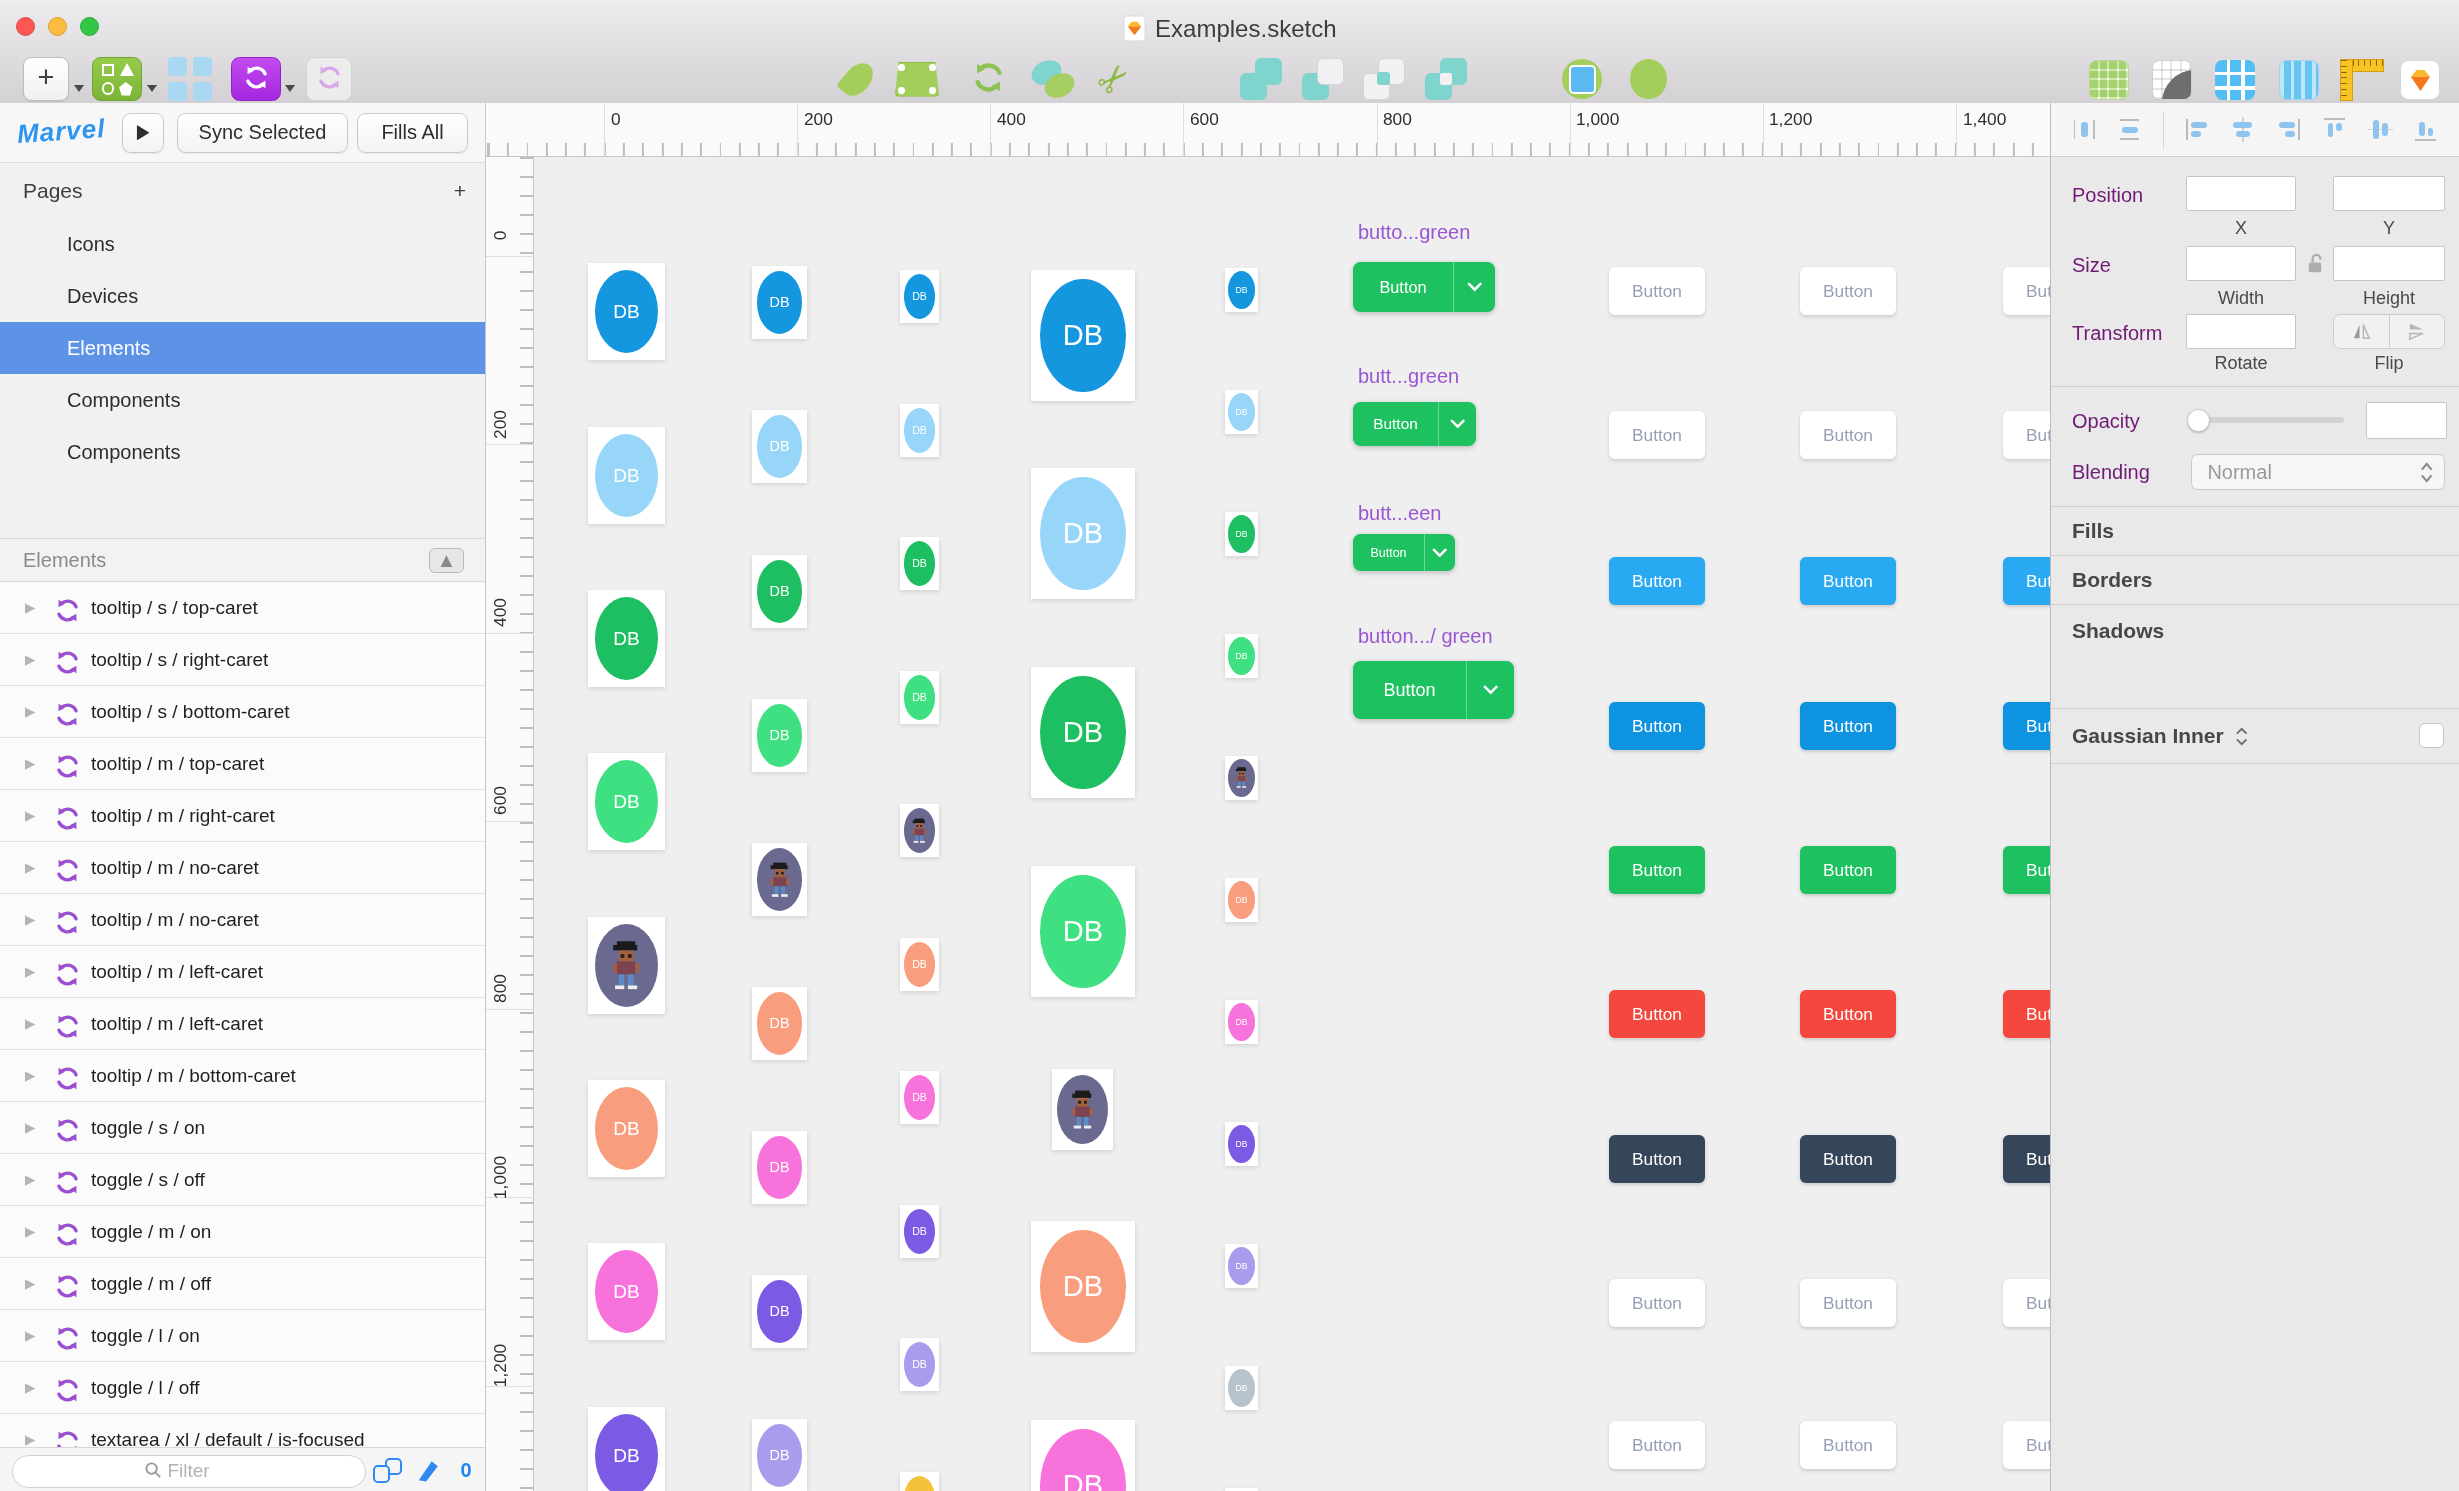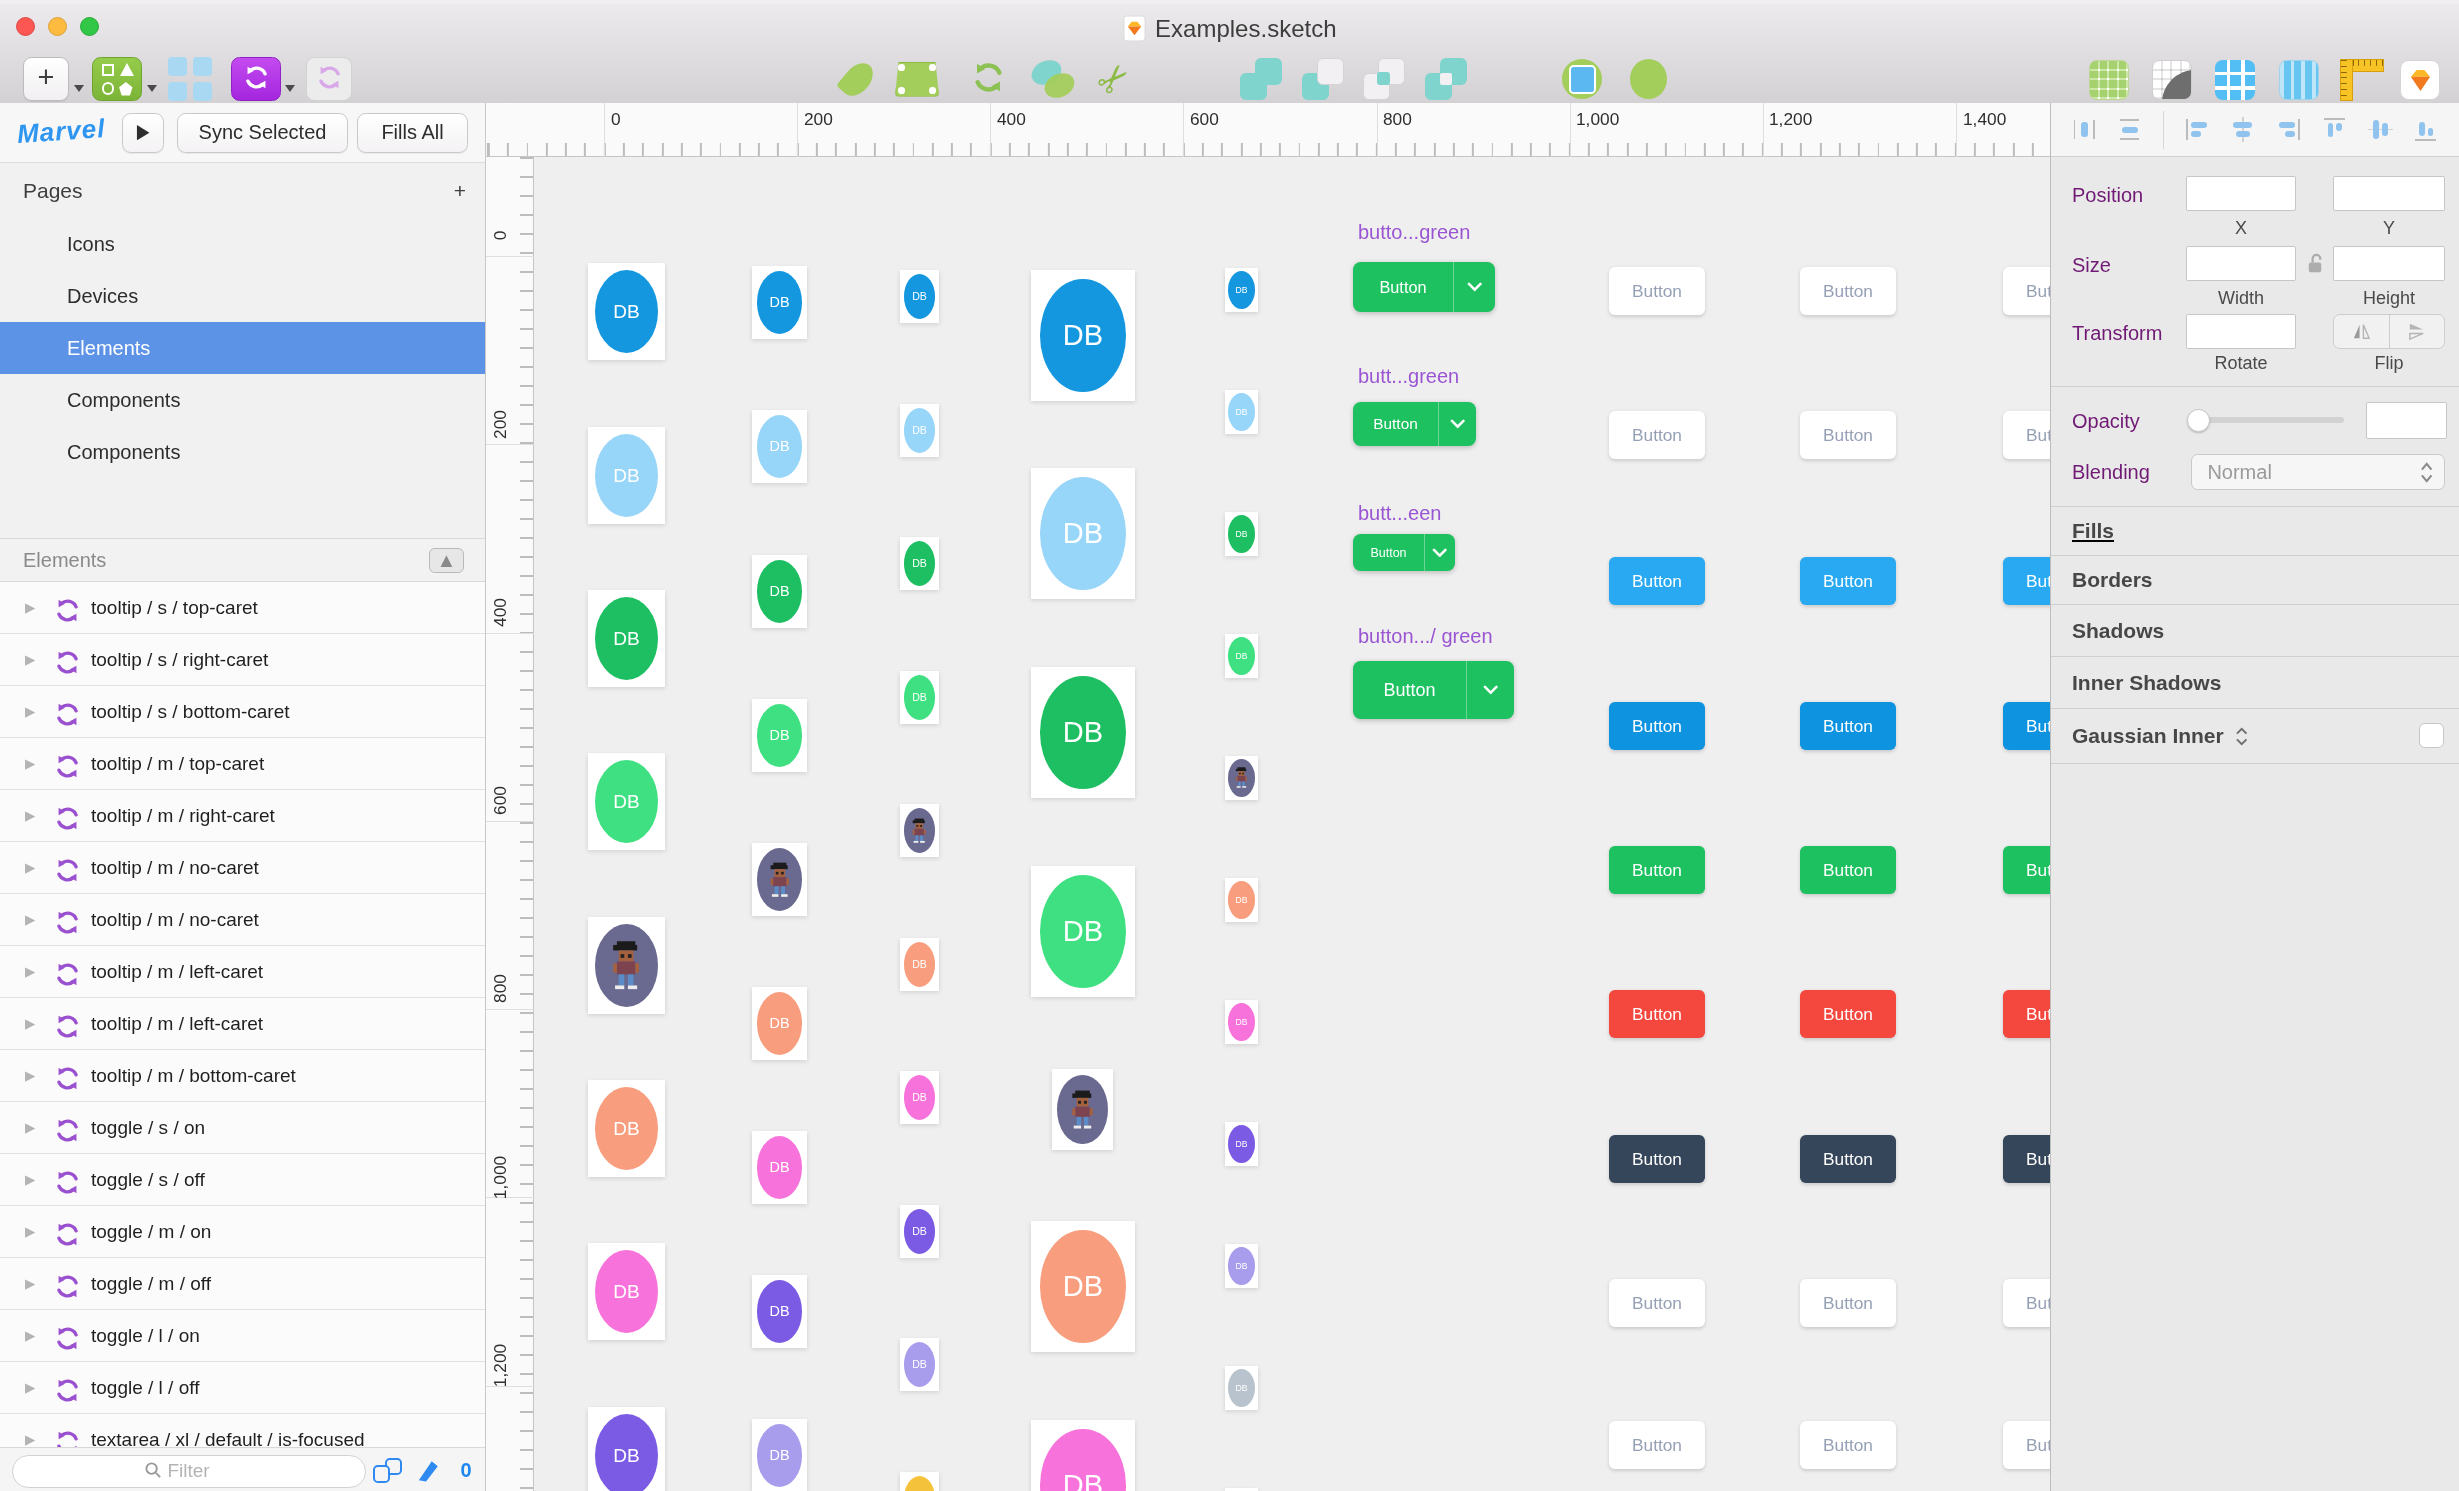--- a/index.html
+++ b/index.html
@@ -956,31 +956,28 @@
 
     <span class="insp-label" style="left:21px;top:358px;">Blending</span>
     <div id="blend-select">
       <span>Normal</span>
       <svg width="15.4" height="23" viewBox="0 0 16 24" style="margin-right:9.6px;">
           <polyline points="3,9 8,3 13,9" fill="none" stroke="#8A8A8A" stroke-width="2.2"></polyline>
           <polyline points="3,15 8,21 13,15" fill="none" stroke="#8A8A8A" stroke-width="2.2"></polyline>
         </svg>
     </div>
 
-    <div class="sec" style="top:403px;height:48px;text-decoration:underline;">
+    <div class="sec" style="top:403px;height:48px;">
         <span>Fills</span>
       </div>
     <div class="sec" style="top:452px;height:49px;">
         <span>Borders</span>
       </div>
     <div class="sec" style="top:501px;height:53px;">
         <span>Shadows</span>
-      </div>
-    <div class="sec" style="top:553px;height:52px;">
-        <span>Inner Shadows</span>
       </div>
     <div class="sec" style="top:605px;height:56px;border-bottom:1px solid #CFCFCF;">
       <span>Gaussian Inner</span>
       <svg width="13.4" height="21" viewBox="0 0 14 22" style="margin-left:11.5px;">
           <polyline points="2,8 7,3 12,8" fill="none" stroke="#6E6E6E" stroke-width="2"></polyline>
           <polyline points="2,14 7,19 12,14" fill="none" stroke="#6E6E6E" stroke-width="2"></polyline>
         </svg>
     </div>
     <div id="gb-check"></div>
   </div>

